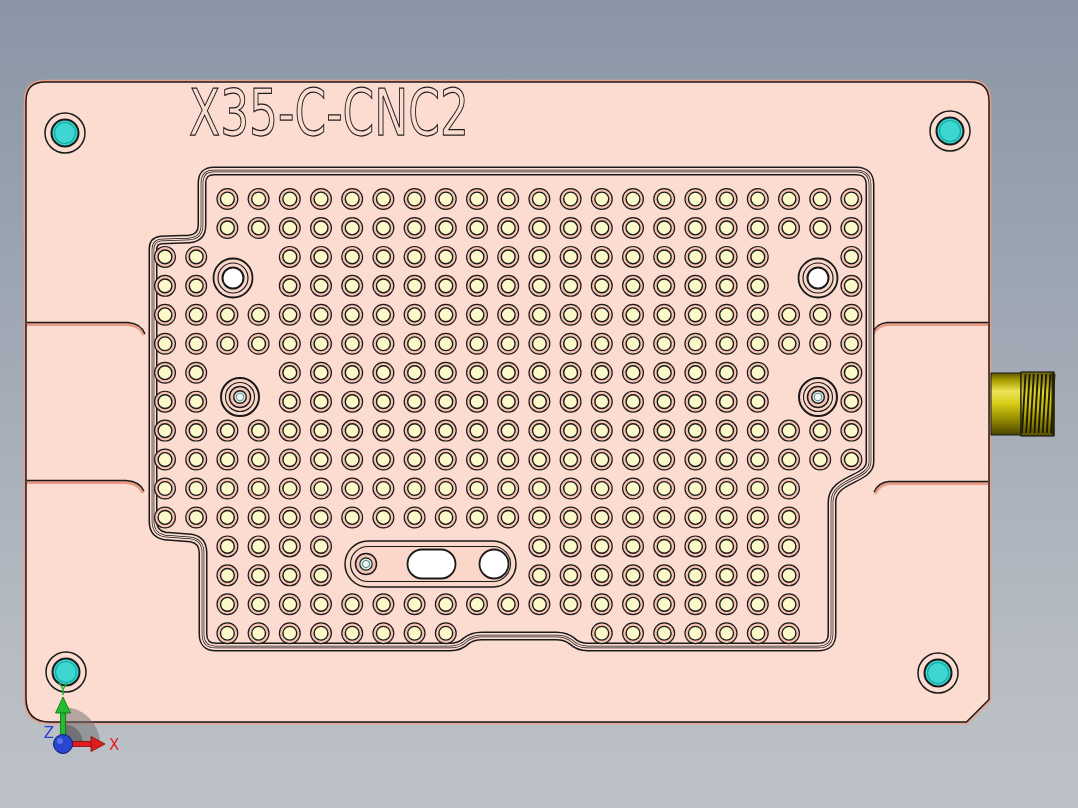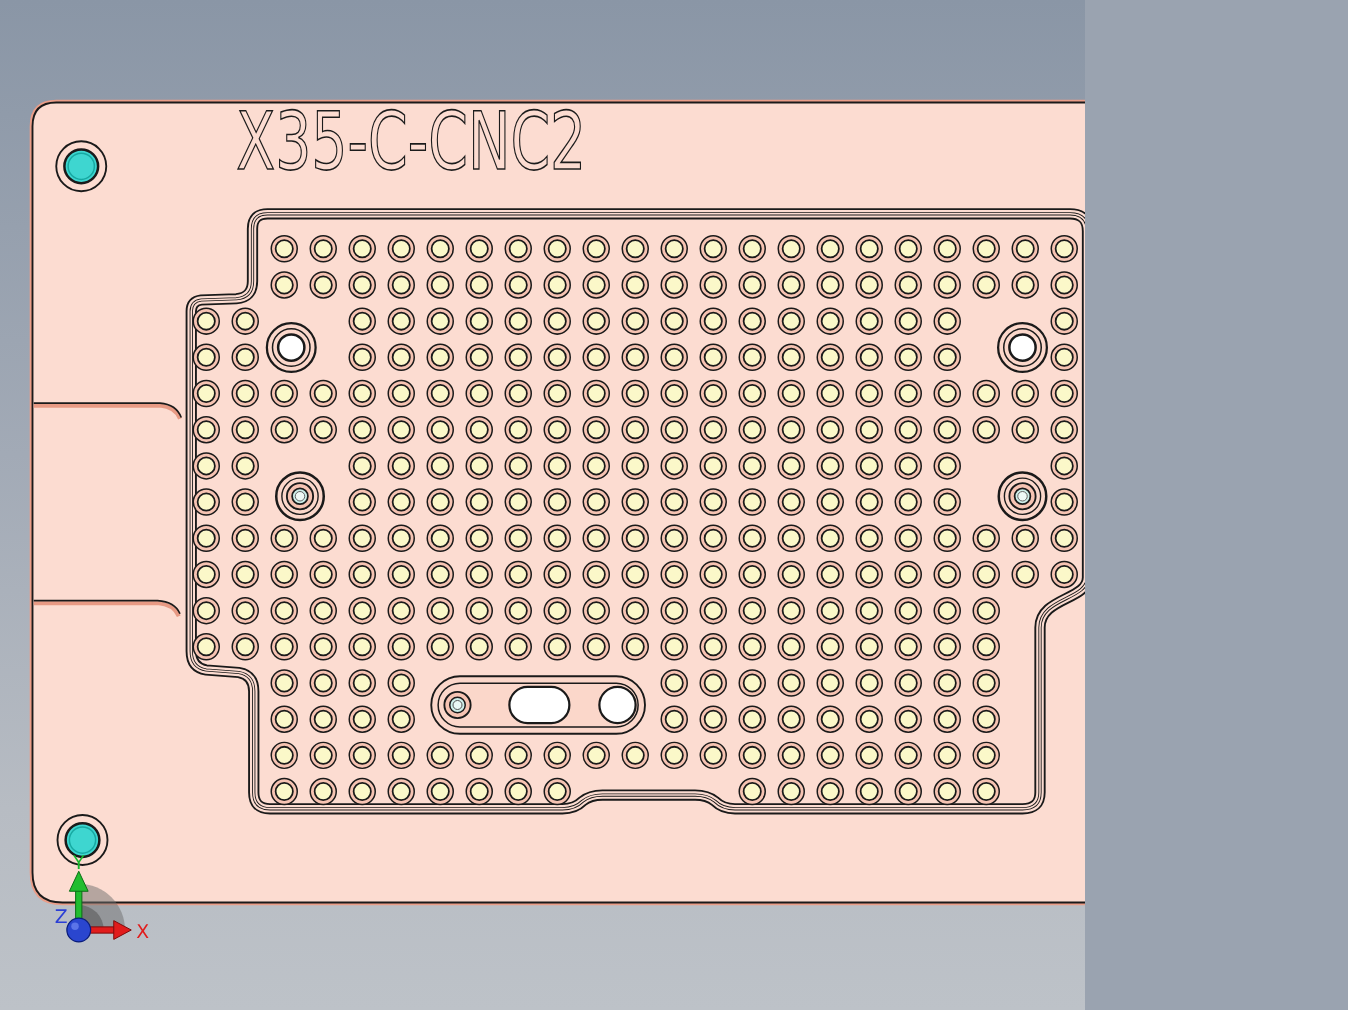--- a/index.html
+++ b/index.html
@@ -1,18 +1,18 @@
 <!DOCTYPE html>
 <html><head>
 <meta charset="utf-8">
 <style>
   html,body{margin:0;padding:0;background:#9aa3b0;}
   .viewport{
     position:relative;
-    width:868px;height:808px;
+    width:1078px;height:808px;
     overflow:hidden;
     font-family:"DejaVu Sans", sans-serif;
     text-align:right;
   }
   svg{display:block;}
   text{font-family:"DejaVu Sans", sans-serif;}
   .engraving{
     fill:none;
     stroke:#1c1c1c;
     stroke-width:1.25px;

